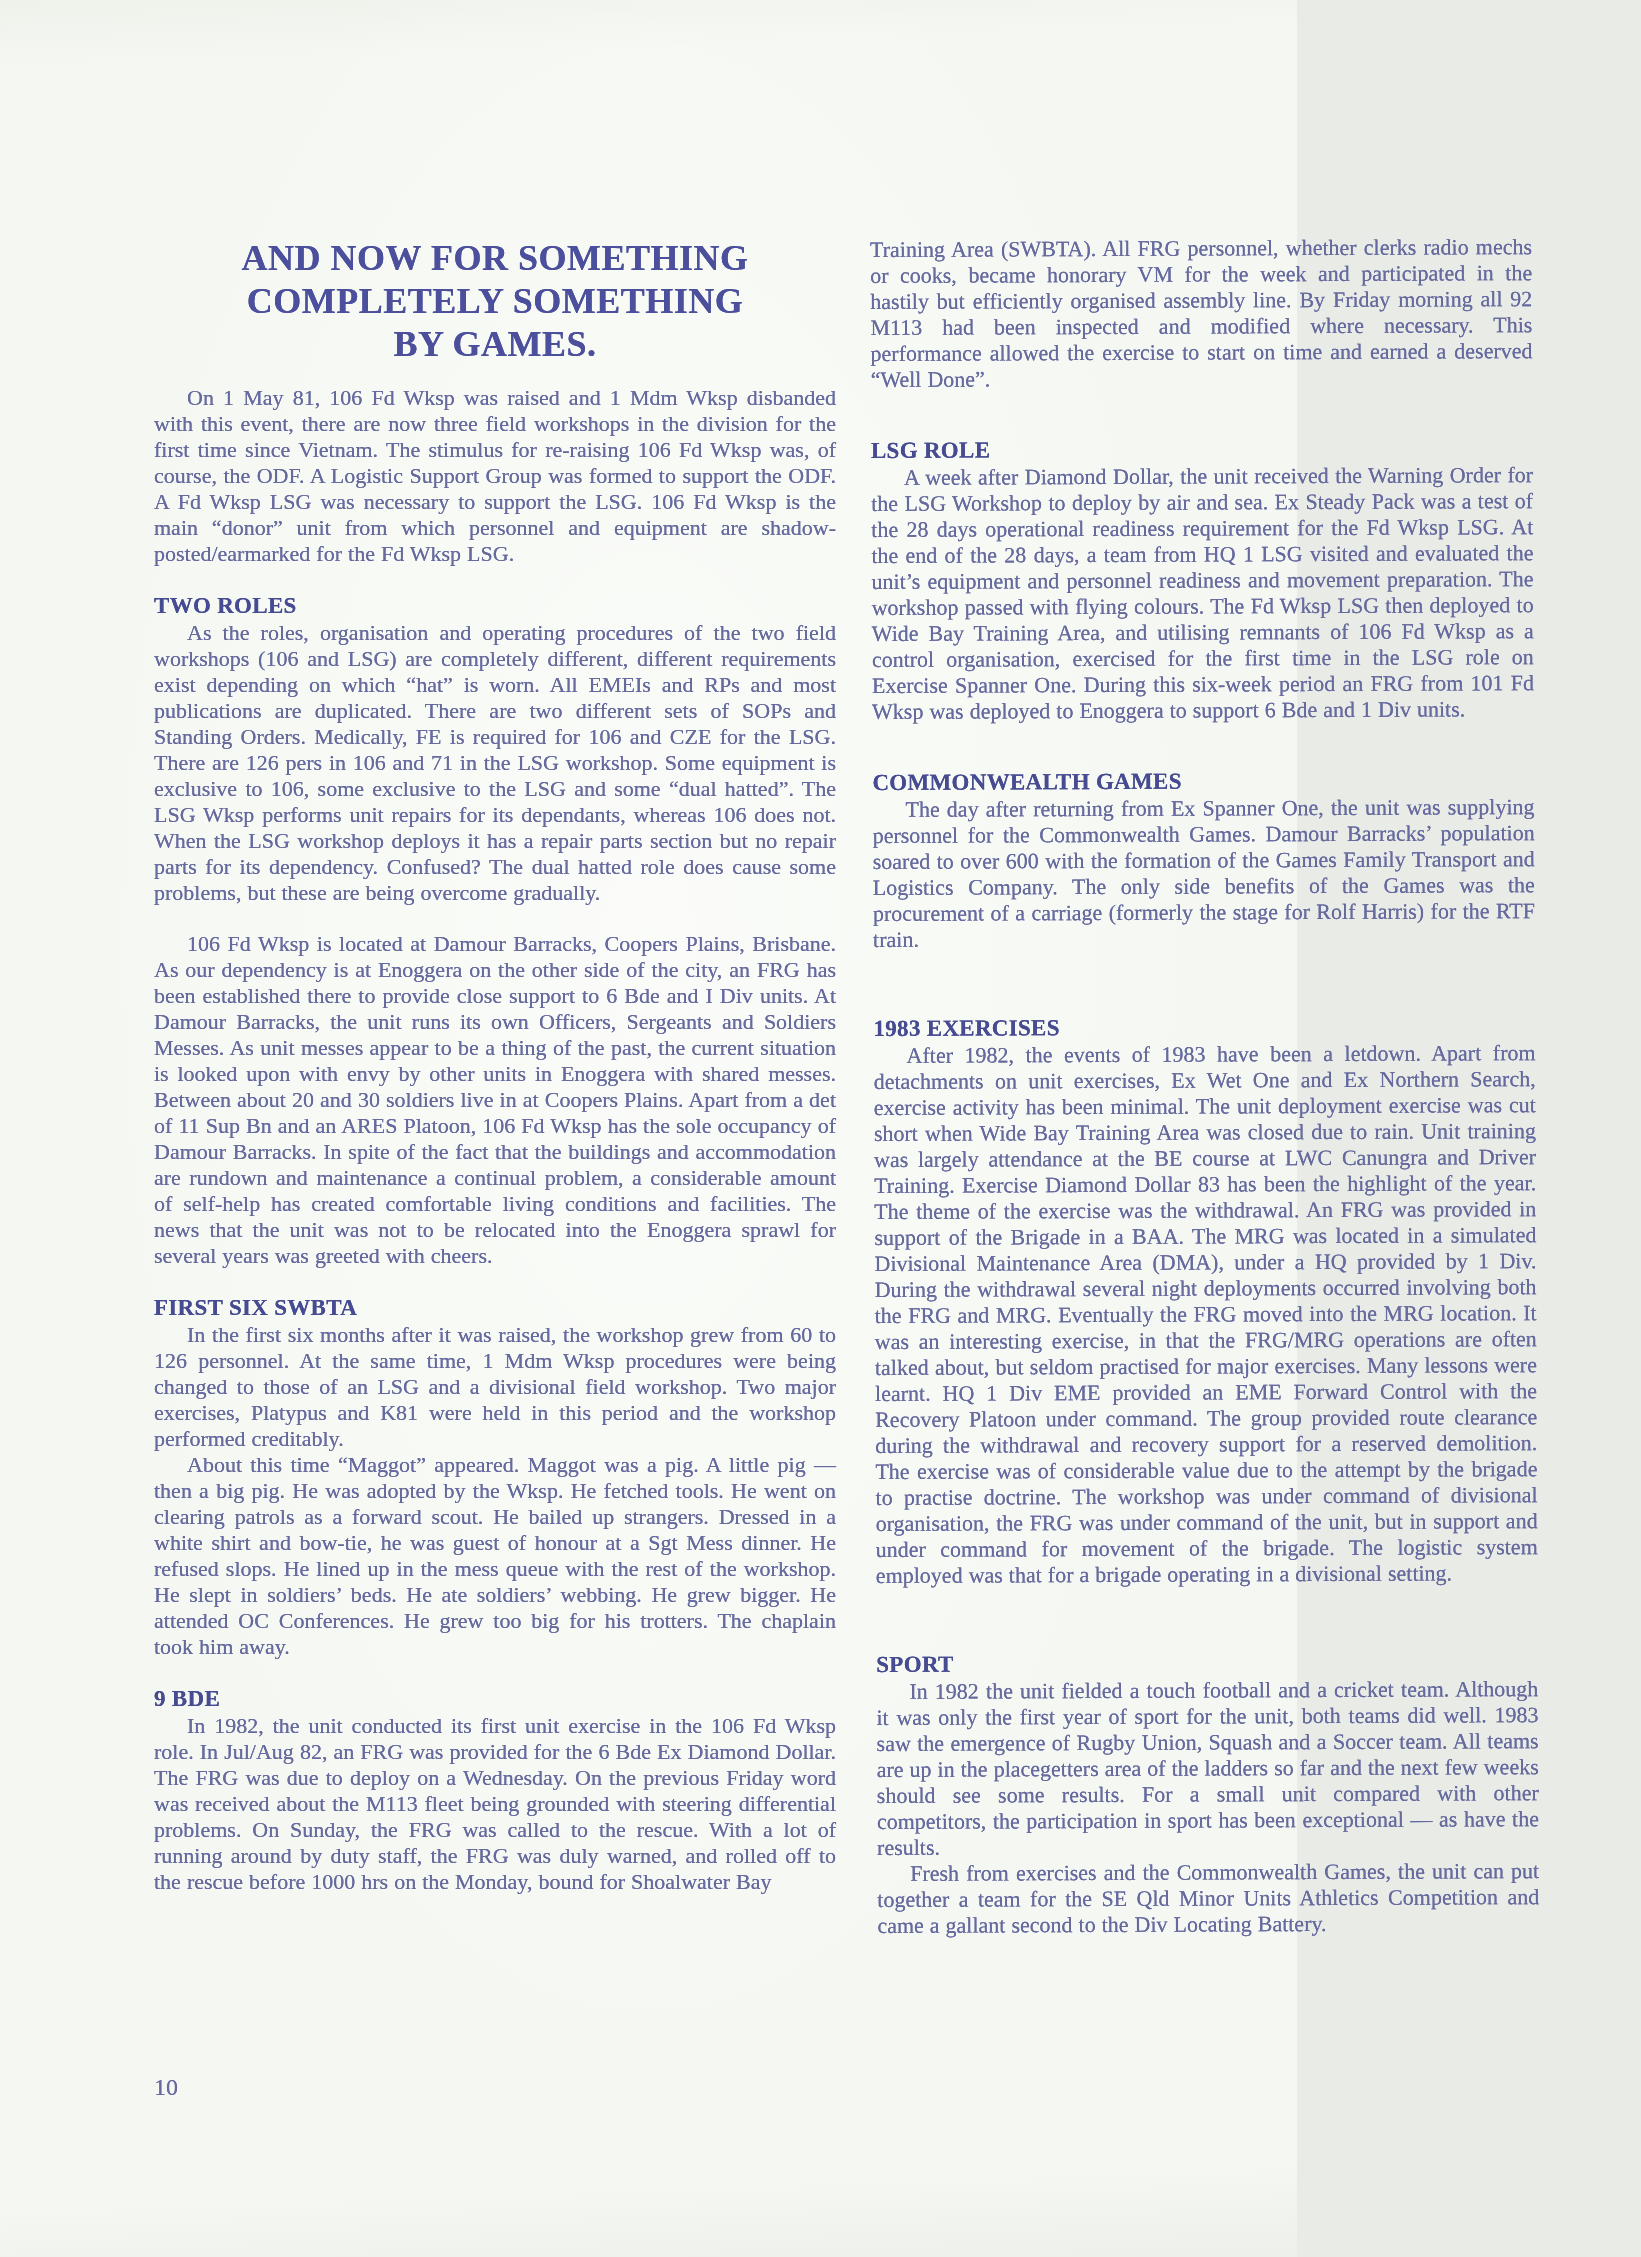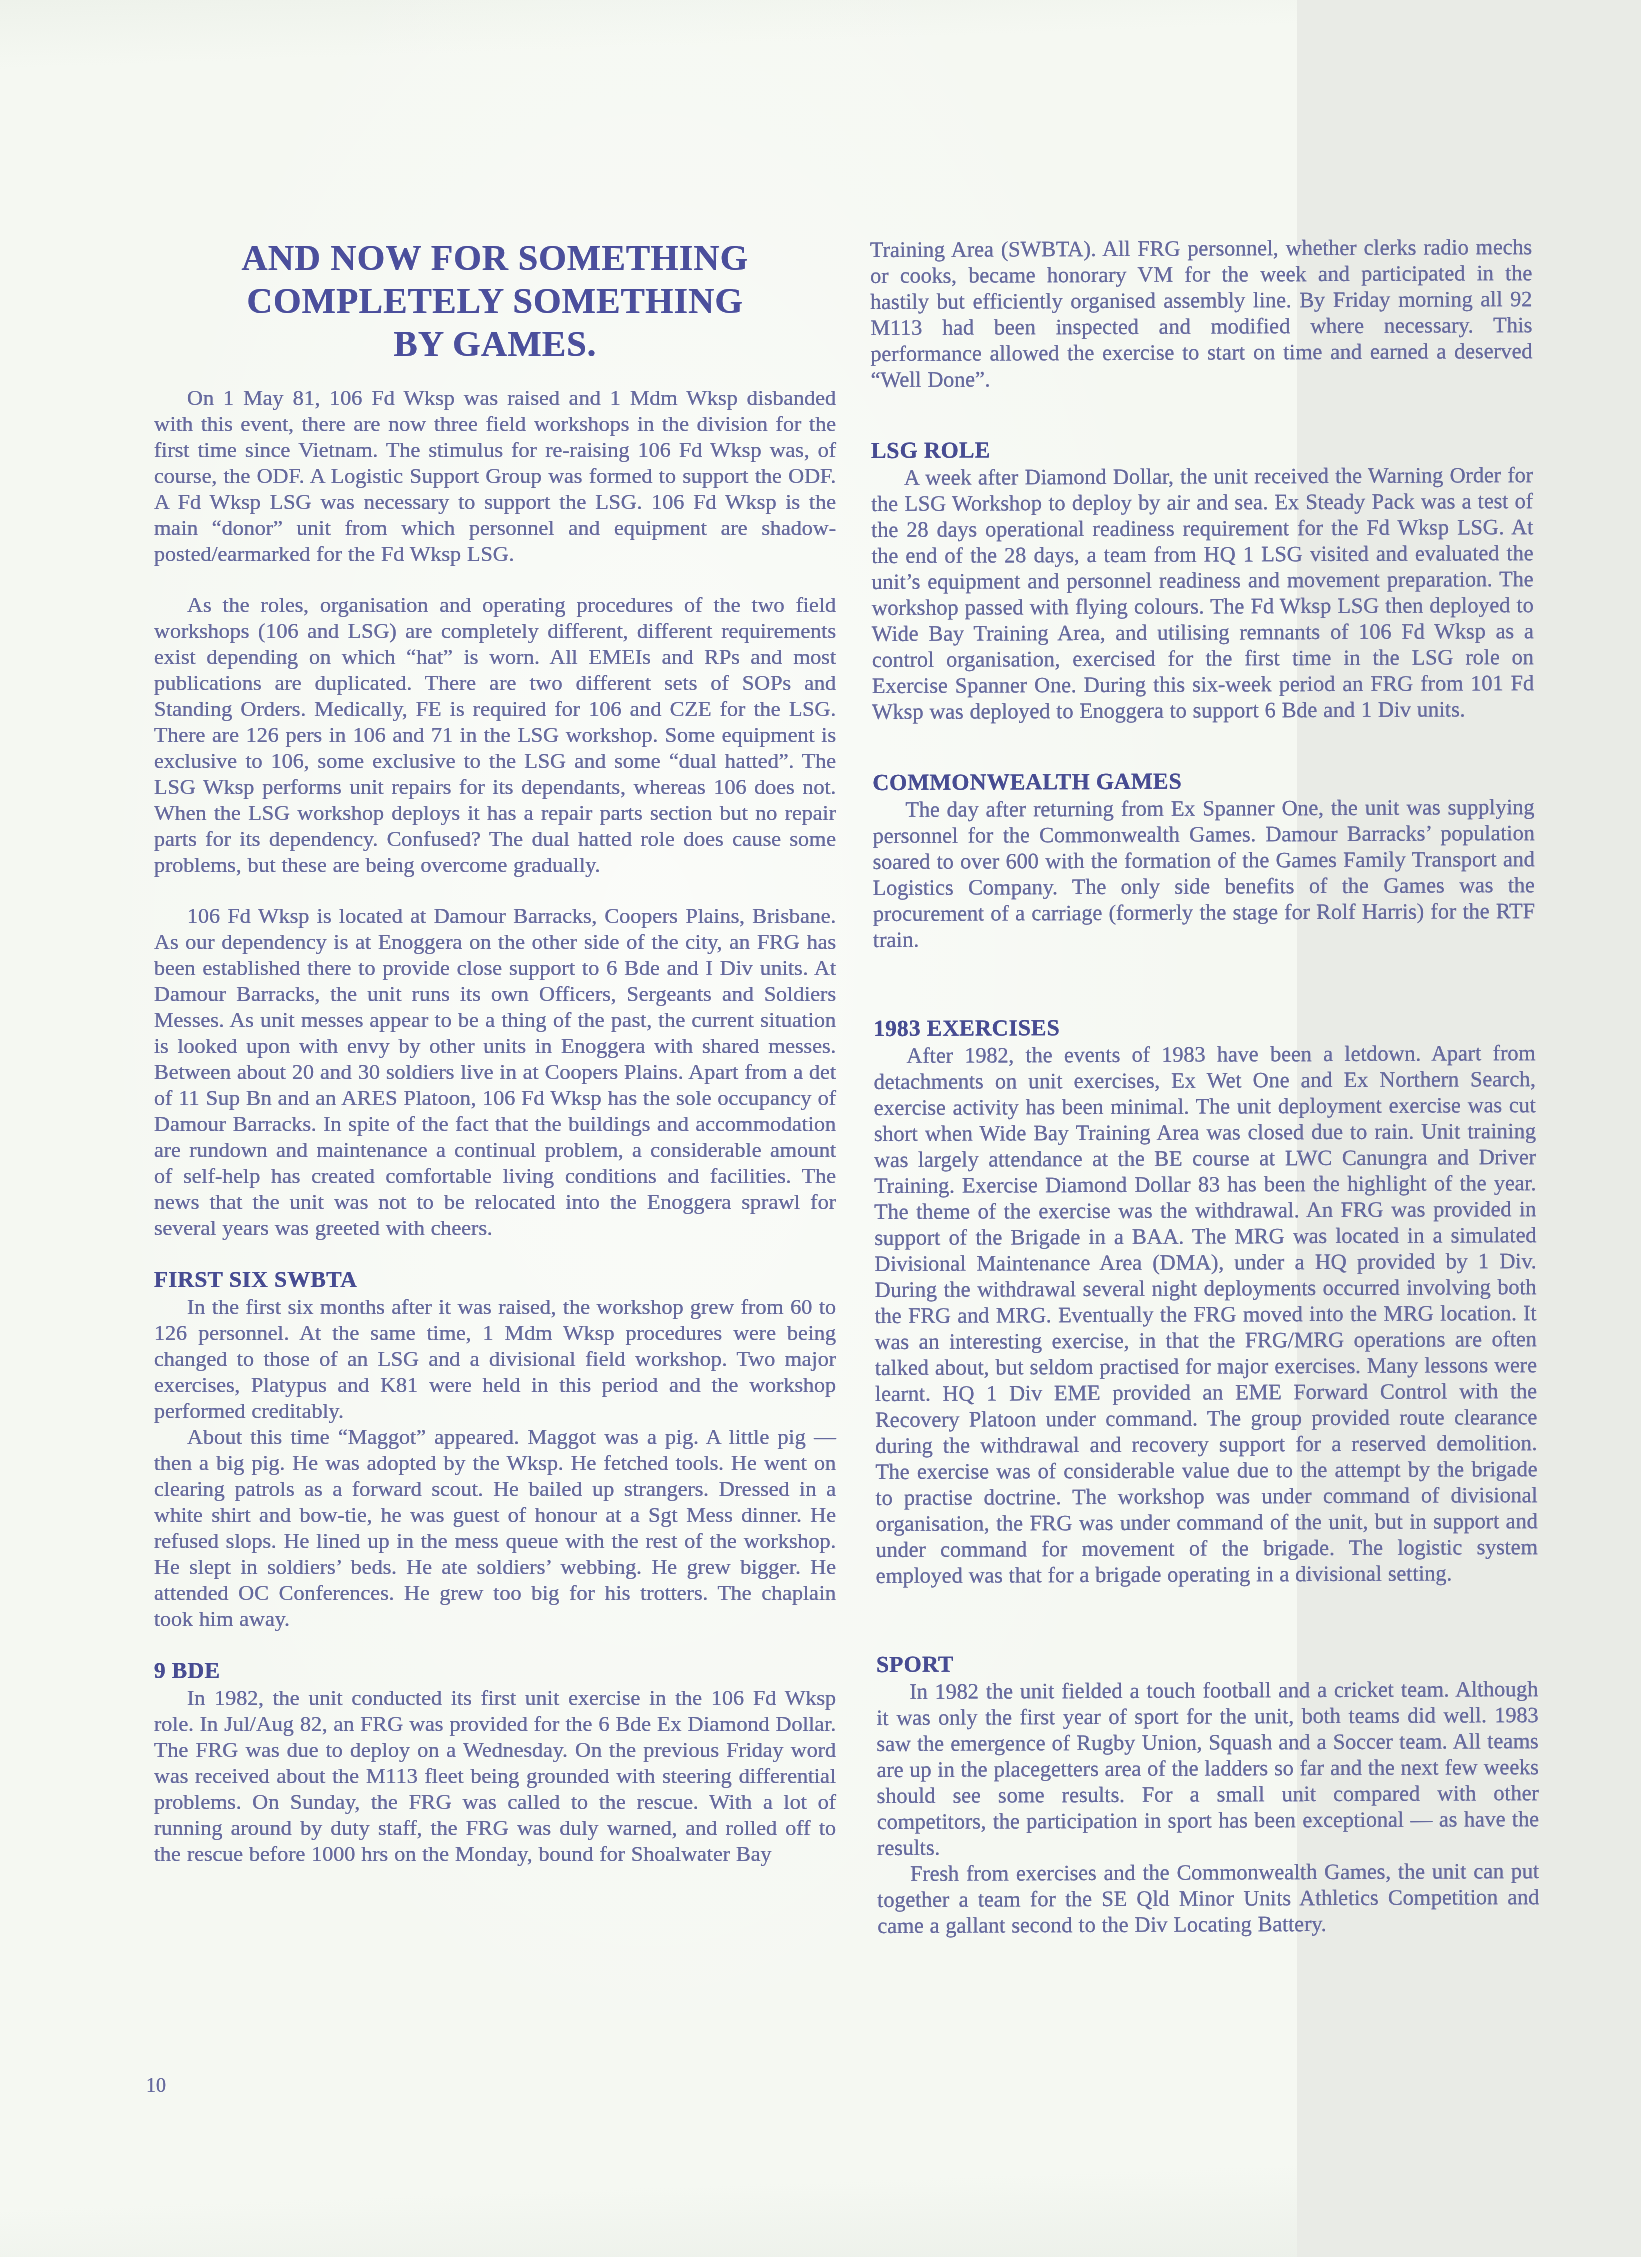--- a/index.html
+++ b/index.html
@@ -61,43 +61,44 @@
     line-height: 26px;
     text-align: justify;
     color: var(--body, #666a9e);
     text-shadow: 0 0 0.3px currentColor;
     word-spacing: 0.5px;
   }
   .body-para.indent { text-indent: 33px; }
 
   .page-number {
     position: absolute;
-    left: 146px;
+    left: 154px;
     top: 2074px;
-    font-size: 20px;
+    font-size: 24px;
     color: var(--body, #666a9e);
     text-shadow: 0 0 0.3px currentColor;
   }
 </style>
 </head>
 <body>
 
 <div class="paper">
 
   <div class="col col-left">
     <h1 class="title">
       <span class="title-line">AND NOW FOR SOMETHING</span>
       <span class="title-line">COMPLETELY SOMETHING</span>
       <span class="title-line">BY GAMES.</span>
     </h1>
     <div id="left-sections">
         <section class="section sp-first">
           <p class="body-para indent">On 1 May 81, 106 Fd Wksp was raised and 1 Mdm Wksp disbanded with this event, there are now three field workshops in the division for the first time since Vietnam. The stimulus for re-raising 106 Fd Wksp was, of course, the ODF. A Logistic Support Group was formed to support the ODF. A Fd Wksp LSG was necessary to support the LSG. 106 Fd Wksp is the main “donor” unit from which personnel and equipment are shadow-posted/earmarked for the Fd Wksp LSG.</p>
         </section>
         <section class="section sp-tight">
+          <h2 class="sec-heading">TWO ROLES</h2>
           <p class="body-para indent">As the roles, organisation and operating procedures of the two field workshops (106 and LSG) are completely different, different requirements exist depending on which “hat” is worn. All EMEIs and RPs and most publications are duplicated. There are two different sets of SOPs and Standing Orders. Medically, FE is required for 106 and CZE for the LSG. There are 126 pers in 106 and 71 in the LSG workshop. Some equipment is exclusive to 106, some exclusive to the LSG and some “dual hatted”. The LSG Wksp performs unit repairs for its dependants, whereas 106 does not. When the LSG workshop deploys it has a repair parts section but no repair parts for its dependency. Confused? The dual hatted role does cause some problems, but these are being overcome gradually.</p>
         </section>
         <section class="section sp-tight">
           <p class="body-para indent">106 Fd Wksp is located at Damour Barracks, Coopers Plains, Brisbane. As our dependency is at Enoggera on the other side of the city, an FRG has been established there to provide close support to 6 Bde and I Div units. At Damour Barracks, the unit runs its own Officers, Sergeants and Soldiers Messes. As unit messes appear to be a thing of the past, the current situation is looked upon with envy by other units in Enoggera with shared messes. Between about 20 and 30 soldiers live in at Coopers Plains. Apart from a det of 11 Sup Bn and an ARES Platoon, 106 Fd Wksp has the sole occupancy of Damour Barracks. In spite of the fact that the buildings and accommodation are rundown and maintenance a continual problem, a considerable amount of self-help has created comfortable living conditions and facilities. The news that the unit was not to be relocated into the Enoggera sprawl for several years was greeted with cheers.</p>
         </section>
         <section class="section sp-tight">
           <h2 class="sec-heading">FIRST SIX SWBTA</h2>
           <p class="body-para indent">In the first six months after it was raised, the workshop grew from 60 to 126 personnel. At the same time, 1 Mdm Wksp procedures were being changed to those of an LSG and a divisional field workshop. Two major exercises, Platypus and K81 were held in this period and the workshop performed creditably.</p>
           <p class="body-para indent">About this time “Maggot” appeared. Maggot was a pig. A little pig — then a big pig. He was adopted by the Wksp. He fetched tools. He went on clearing patrols as a forward scout. He bailed up strangers. Dressed in a white shirt and bow-tie, he was guest of honour at a Sgt Mess dinner. He refused slops. He lined up in the mess queue with the rest of the workshop. He slept in soldiers’ beds. He ate soldiers’ webbing. He grew bigger. He attended OC Conferences. He grew too big for his trotters. The chaplain took him away.</p>
         </section>

